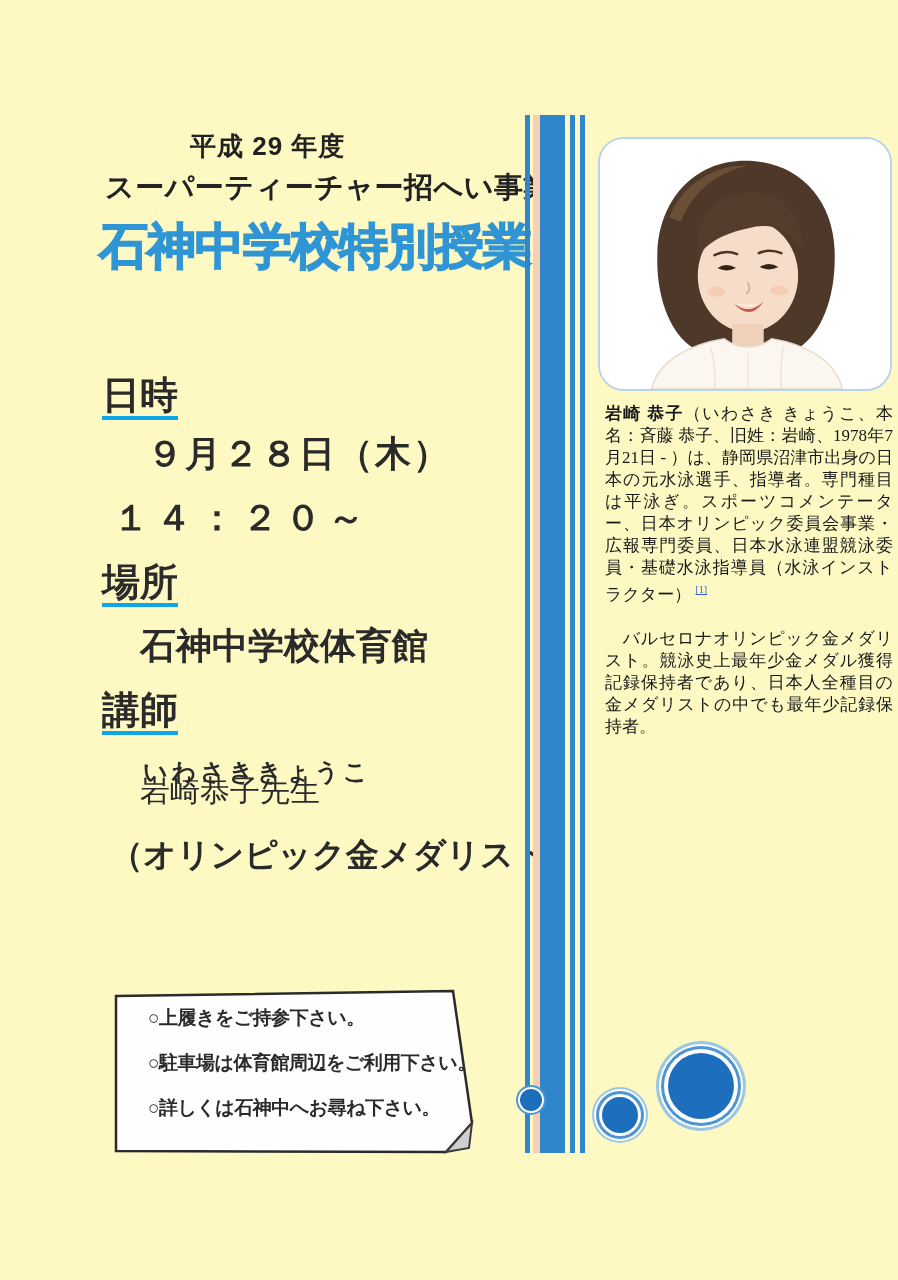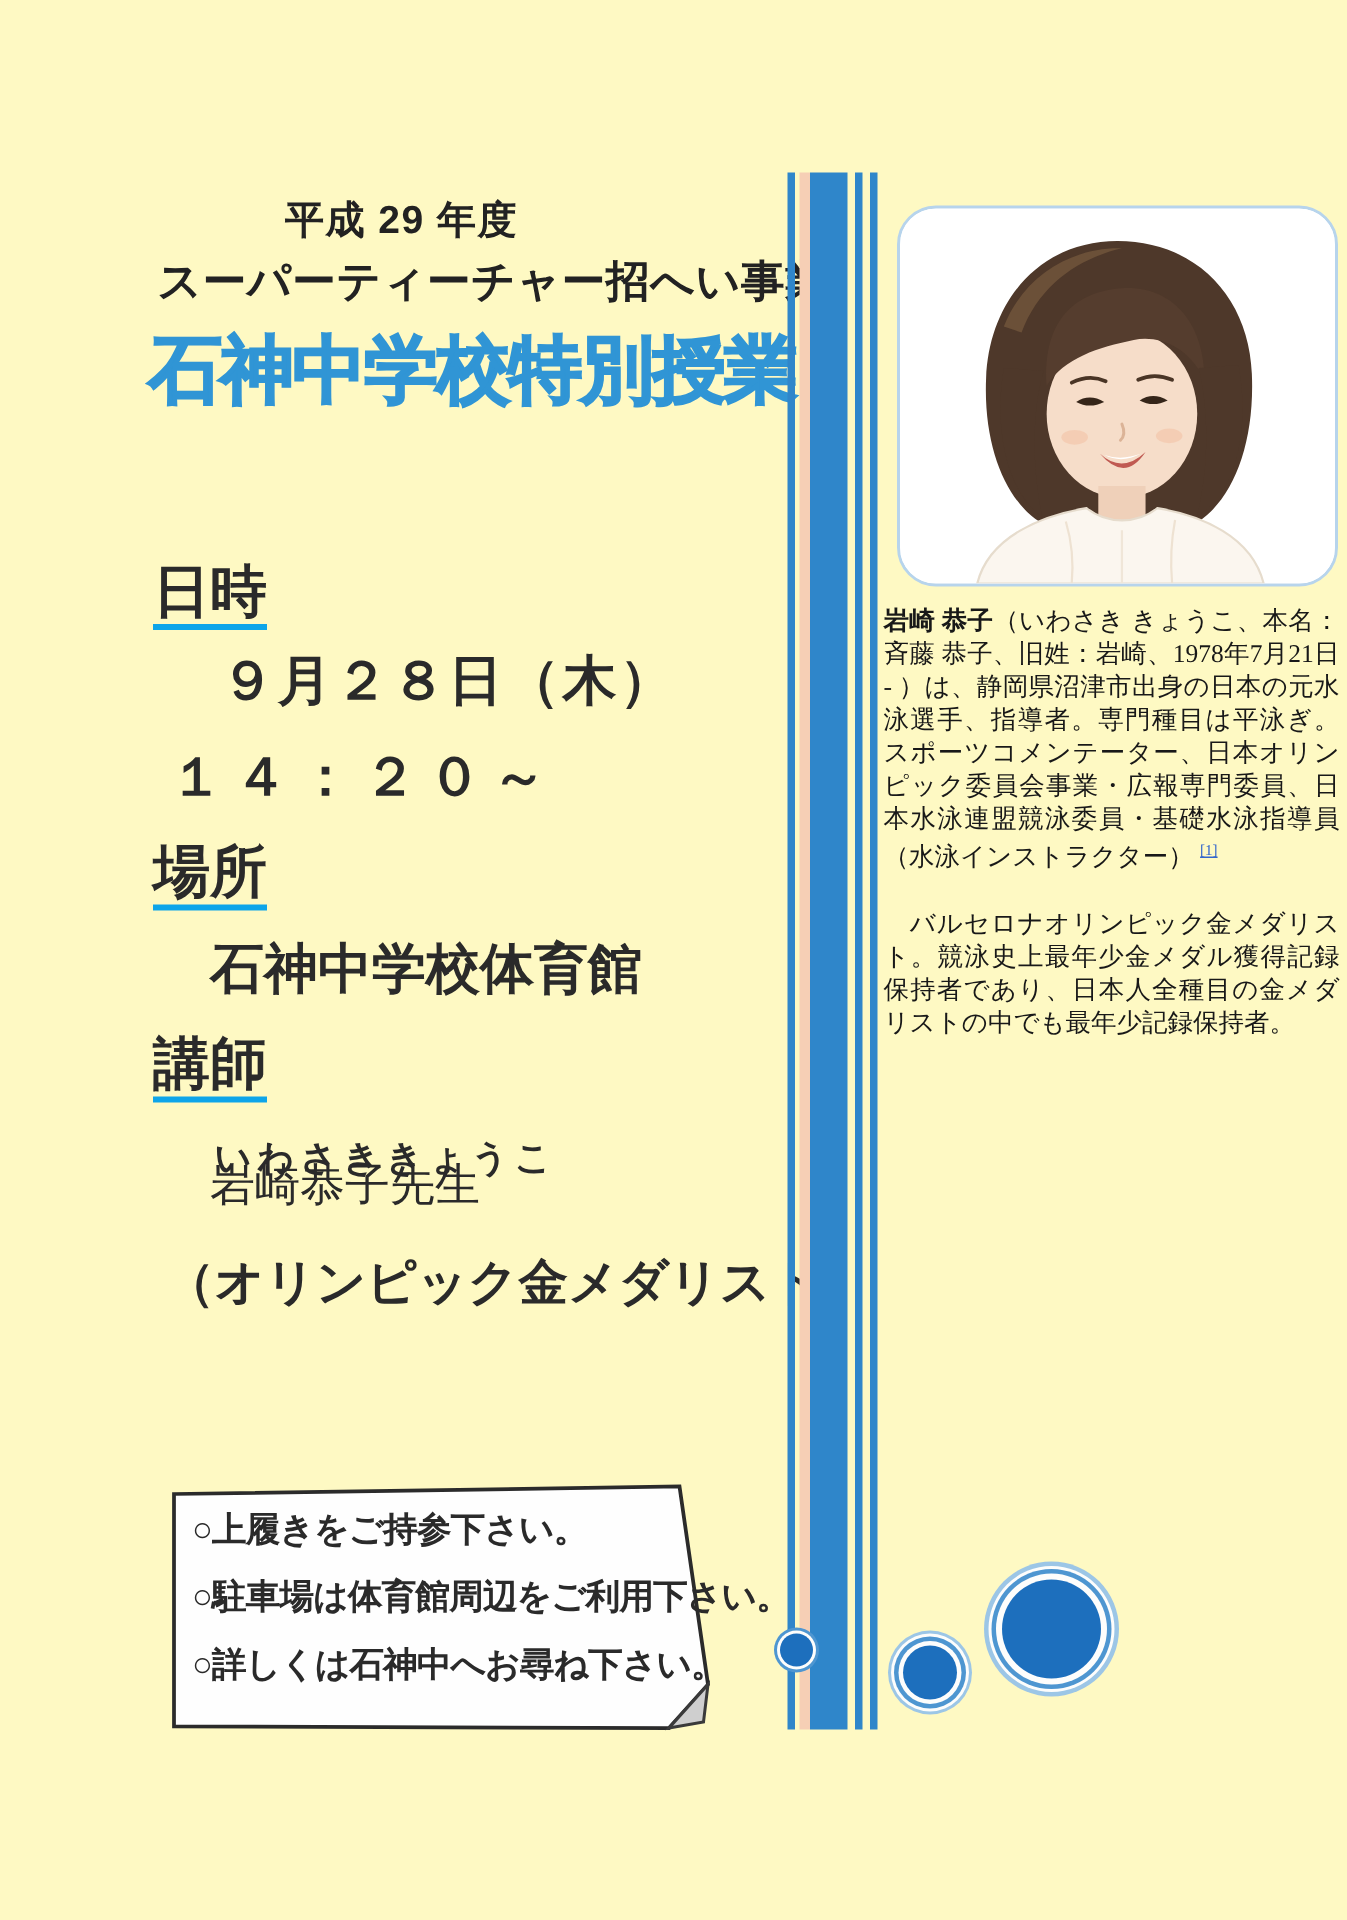--- a/index.html
+++ b/index.html
@@ -40,27 +40,27 @@
   .s4{left:55px;width:5px;background:#2f86ca;}
 
   
   .photo{left:598px;top:137px;width:294px;height:254px;border:2px solid #b7d4ec;
     border-radius:26px;overflow:hidden;background:#fff;box-sizing:border-box;}
 
   
   .bio{left:589px;top:403px;width:304px;
     font-family:"Liberation Serif","DejaVu Serif",serif;
     font-size:17px;line-height:22px;color:#181818;text-align:justify;}
-  .bio p{margin:0 0 22px 0;}
+  .bio p{margin:0 0 22px 16px;}
   .bio .b{font-weight:bold;}
   .ref{color:#3366cc;font-size:10px;vertical-align:super;text-decoration:underline;}
 
   
   .note-svg{left:108px;top:985px;}
-  .note-line{font-size:23px;font-weight:900;color:#2a2a2a;letter-spacing:-0.5px;line-height:1;}
+  .note-line{font-size:19px;font-weight:900;color:#2a2a2a;letter-spacing:-0.5px;line-height:1;margin-left:20px;}
   .n1{left:128px;top:1008px;}
   .n2{left:128px;top:1053px;}
   .n3{left:128px;top:1098px;}
 
   
   .circle{border-radius:50%;background:#1d6fbd;}
   .c-small{left:520px;top:1089px;width:22px;height:22px;
     box-shadow:0 0 0 2px #fdfdfc,0 0 0 4px #4e96d1;z-index:5;}
   .c-medium{left:602px;top:1097px;width:36px;height:36px;
     box-shadow:0 0 0 3px #fdfdfc,0 0 0 6px #4e96d1,0 0 0 8px #fdfdfc,0 0 0 10px #9cc6e6;}

